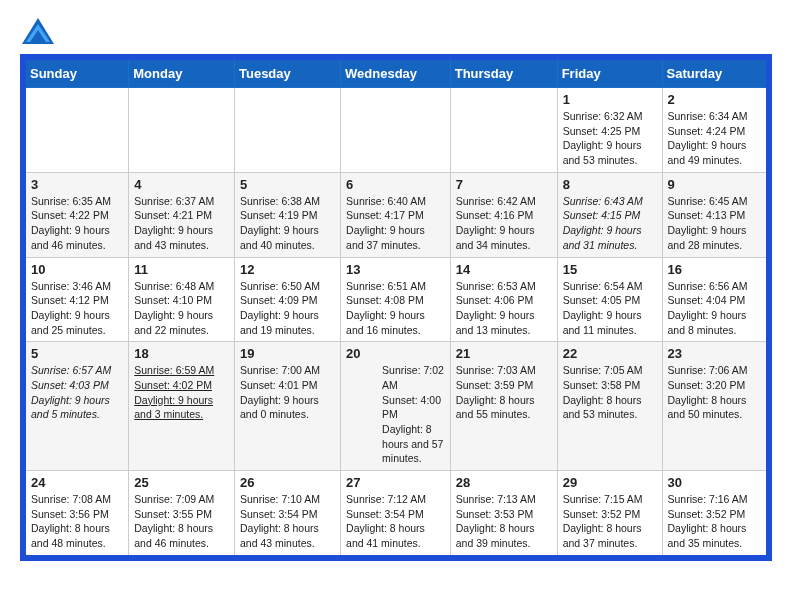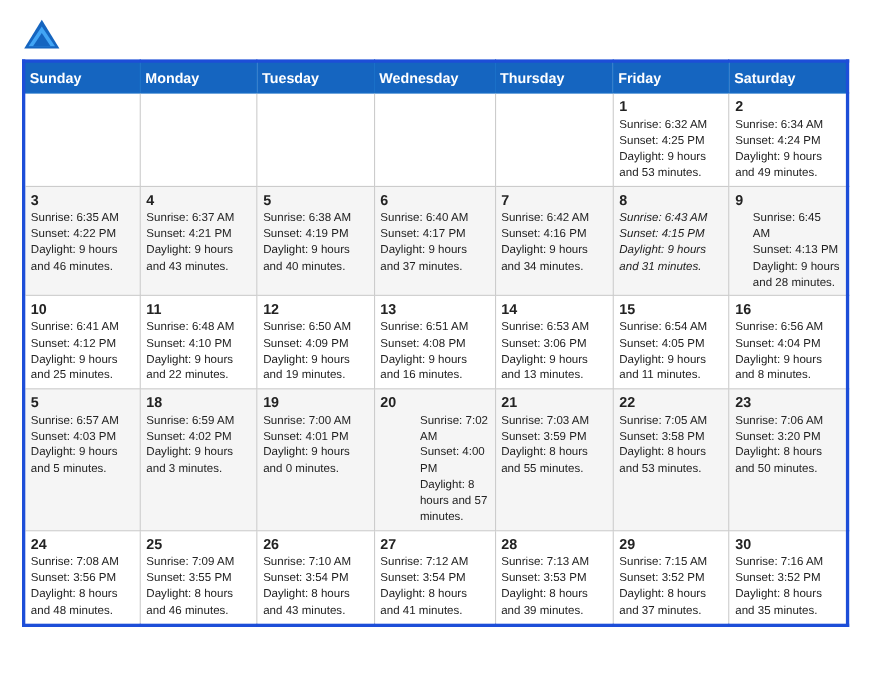--- a/index.html
+++ b/index.html
@@ -48,21 +48,21 @@
       color: #222;
       line-height: 1.1;
     }
     .location {
       font-size: 16px;
       color: #444;
     }
     .calendar {
       width: 100%;
       border-collapse: collapse;
-      border: 3px solid #1d4ed8;
+      border: 6px solid #1d4ed8;
     }
     .calendar th {
       background: #1565c0;
       color: #fff;
       font-size: 13px;
       font-weight: bold;
       padding: 6px 4px;
       text-align: left;
       border: 1px solid #1a70c8;
     }
@@ -183,29 +183,29 @@
 Daylight: 9 hours and 34 minutes.</div>
           </td>
           <td>
             <span class="day-number">8</span>
             <div class="day-info" style="white-space: pre-line; font-style: italic;">Sunrise: 6:43 AM
 Sunset: 4:15 PM
 Daylight: 9 hours and 31 minutes.</div>
           </td>
           <td>
             <span class="day-number">9</span>
-            <div class="day-info" style="white-space: pre-line; margin-left: 16px;">Sunrise: 6:45 AM
+            <div class="day-info" style="white-space: pre-line;">Sunrise: 6:45 AM
 Sunset: 4:13 PM
 Daylight: 9 hours and 28 minutes.</div>
           </td>
         </tr>
         <tr>
           <td>
             <span class="day-number">10</span>
-            <div class="day-info" style="white-space: pre-line;">Sunrise: 6:41 AM
+            <div class="day-info" style="white-space: pre-line;">Sunrise: 3:46 AM
 Sunset: 4:12 PM
 Daylight: 9 hours and 25 minutes.</div>
           </td>
           <td>
             <span class="day-number">11</span>
             <div class="day-info" style="white-space: pre-line;">Sunrise: 6:48 AM
 Sunset: 4:10 PM
 Daylight: 9 hours and 22 minutes.</div>
           </td>
           <td>
@@ -216,46 +216,46 @@
           </td>
           <td>
             <span class="day-number">13</span>
             <div class="day-info" style="white-space: pre-line;">Sunrise: 6:51 AM
 Sunset: 4:08 PM
 Daylight: 9 hours and 16 minutes.</div>
           </td>
           <td>
             <span class="day-number">14</span>
             <div class="day-info" style="white-space: pre-line;">Sunrise: 6:53 AM
-Sunset: 3:06 PM
+Sunset: 4:06 PM
 Daylight: 9 hours and 13 minutes.</div>
           </td>
           <td>
             <span class="day-number">15</span>
             <div class="day-info" style="white-space: pre-line;">Sunrise: 6:54 AM
 Sunset: 4:05 PM
 Daylight: 9 hours and 11 minutes.</div>
           </td>
           <td>
             <span class="day-number">16</span>
             <div class="day-info" style="white-space: pre-line;">Sunrise: 6:56 AM
 Sunset: 4:04 PM
 Daylight: 9 hours and 8 minutes.</div>
           </td>
         </tr>
         <tr>
           <td>
             <span class="day-number">5</span>
-            <div class="day-info" style="white-space: pre-line;">Sunrise: 6:57 AM
+            <div class="day-info" style="white-space: pre-line; font-style: italic;">Sunrise: 6:57 AM
 Sunset: 4:03 PM
 Daylight: 9 hours and 5 minutes.</div>
           </td>
           <td>
             <span class="day-number">18</span>
-            <div class="day-info" style="white-space: pre-line;">Sunrise: 6:59 AM
+            <div class="day-info" style="white-space: pre-line; text-decoration: underline;">Sunrise: 6:59 AM
 Sunset: 4:02 PM
 Daylight: 9 hours and 3 minutes.</div>
           </td>
           <td>
             <span class="day-number">19</span>
             <div class="day-info" style="white-space: pre-line;">Sunrise: 7:00 AM
 Sunset: 4:01 PM
 Daylight: 9 hours and 0 minutes.</div>
           </td>
           <td>

